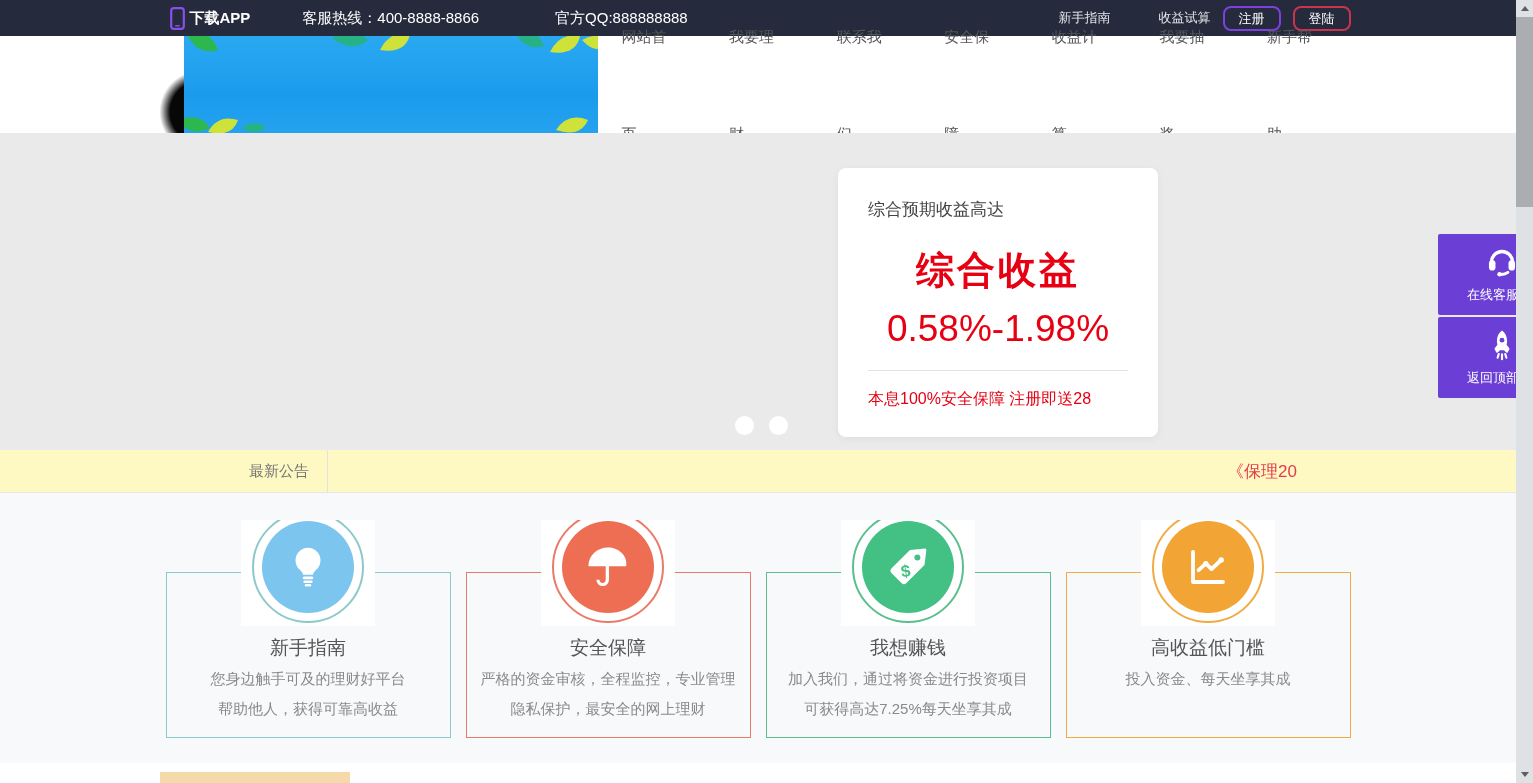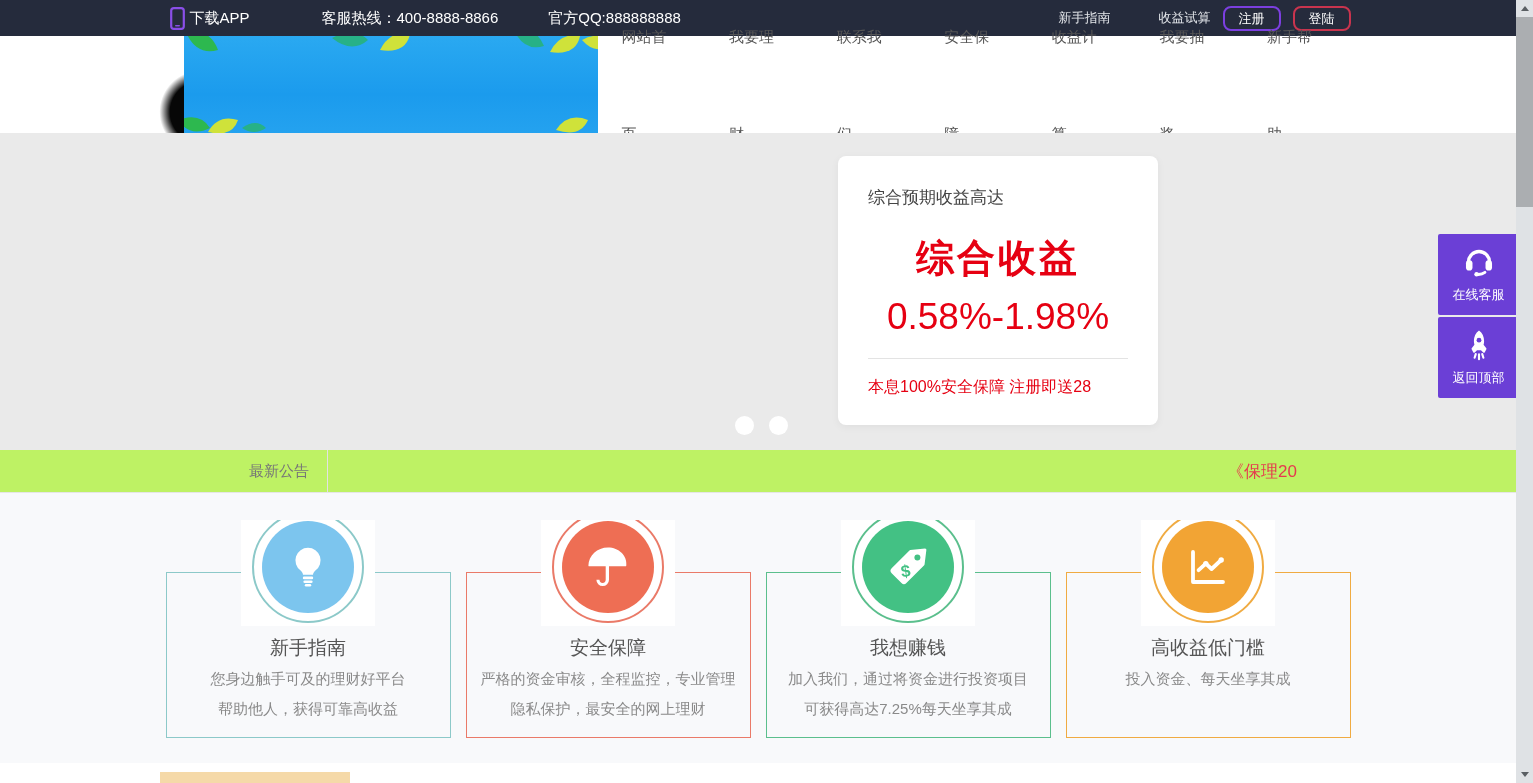--- a/index.html
+++ b/index.html
@@ -8,52 +8,52 @@
   a { text-decoration:none; cursor:pointer; }
 
   .page { position:absolute; left:0; top:0; width:1516px; height:783px; overflow:hidden; }
   .container { width:1185px; margin:0 auto; position:relative; height:100%; }
 
   
   .topbar { height:36px; background:var(--tb,#252b3c); color:#fff; }
   .topbar-inner { display:flex; align-items:center; height:36px; }
   .topbar-left { display:flex; align-items:center; font-size:15px; }
   .phone-icon { display:inline-flex; margin-right:5px; margin-left:4px; }
-  .tb-app { margin-right:72px; }
-  .tb-hotline { margin-right:50px; }
+  .tb-app { margin-right:52px;font-weight:bold; }
+  .tb-hotline { margin-right:76px; }
   .topbar-right { margin-left:auto; display:flex; align-items:center; }
   .tb-link { color:#e3e6ea; font-size:13px; margin-left:48px; }
   .tb-btn { display:inline-block; width:58px; height:25px; line-height:21px; text-align:center;
             border:2px solid var(--bc,#888); border-radius:8px; color:#fff; font-size:13px; margin-left:12px; }
 
   
   header { height:97px; background:#fff; }
   .header-inner { display:flex; align-items:center; height:97px; }
   .logo-area { position:relative; width:432px; height:97px; flex:none; }
   .logo-circle { position:absolute; left:-7px; top:36px; width:84px; height:84px; margin-top:-42px; top:76px;
                  background:radial-gradient(circle, #070707 52%, rgba(7,7,7,0) 70%); border-radius:50%; }
   .logo-banner { position:absolute; left:18px; top:0; width:414px; height:97px; overflow:hidden;
                  background:linear-gradient(180deg,#2aa9f1 0%, #1b9bed 60%, #24a2ef 100%); }
   nav { margin-left:auto; display:flex; }
   nav a { display:block; padding:0 24px; font-size:15px; color:#555; line-height:97px; }
 
   
   .hero { height:317px; background:#eaeaea; position:relative; }
-  .hero-card { position:absolute; left:838px; top:23px; width:320px; height:269px; background:#fff;
+  .hero-card { position:absolute; left:838px; top:35px; width:320px; height:269px; background:#fff;
                border-radius:8px; box-shadow:0 2px 8px rgba(0,0,0,.05); }
   .hero-sub { margin:30px 30px 0; font-size:17px; color:#444; }
   .hero-title { text-align:center; margin-top:24px; font-size:38px; font-weight:bold; color:var(--accent,#e60012); letter-spacing:3px; }
   .hero-rate { text-align:center; margin-top:12px; font-size:37px; color:var(--accent,#e60012); }
   .hero-divider { margin:20px 30px 0; border-top:1px solid #e3e3e3; }
   .hero-note { margin:18px 0 4px 30px; font-size:16px; color:var(--accent,#e60012); }
   .dots { position:absolute; left:735px; top:283px; display:flex; gap:15px; }
   .dot { width:19px; height:19px; border-radius:50%; background:#fff; cursor:pointer; }
 
   
-  .announce { height:43px; background:#bef264; border-bottom:1px solid #e6e6e6; display:flex; }
+  .announce { height:43px; background:#fef9c3; border-bottom:1px solid #e6e6e6; display:flex; }
   .announce-label-cell { width:328px; flex:none; border-right:1px solid #e2e2e2; display:flex; align-items:center;
                          justify-content:flex-end; padding-right:18px; font-size:15px; color:#777; }
   .announce-marquee { flex:1; position:relative; overflow:hidden; }
   .announce-text { position:absolute; left:899px; top:10px; font-size:17px; color:var(--ac,#e53a4e); white-space:nowrap; }
 
   
   .features { height:270px; background:#f8f9fb; }
   .cards { display:flex; gap:15px; padding-top:79px; width:1185px; margin:0 auto; }
   .card { position:relative; width:285px; height:166px; border:1px solid var(--b,#ccc); text-align:center; cursor:pointer; }
   .icon-box { position:absolute; top:-53px; left:50%; transform:translateX(-50%); width:134px; height:106px;
@@ -64,21 +64,21 @@
   .circle svg { width:48px; height:48px; }
   .card-title { margin-top:62px; font-size:19px; color:#555; }
   .card-line { margin-top:6px; font-size:15px; color:#8a8a8a; line-height:24px; }
 
   .footer-strip { height:20px; background:#fff; position:relative; }
   .orange-bar { position:absolute; left:160px; top:9px; width:190px; height:11px; background:#f5d9a8; }
 
   
   .float-btns { position:absolute; left:1438px; top:234px; width:81px; z-index:30; }
   .float-btn { width:81px; height:81px; background:var(--fc,#6b3fd6); margin-bottom:2px; color:#fff;
-               display:flex; flex-direction:column; align-items:center; justify-content:center; cursor:pointer; border-radius:2px; }
+               display:flex; flex-direction:column; align-items:flex-end; justify-content:center; cursor:pointer; border-radius:2px; }
   .float-btn svg { width:34px; height:34px; margin-bottom:7px; }
   .float-btn span { font-size:13px; }
 
   
   .scrollbar { position:absolute; right:0; top:0; width:17px; height:783px; background:#dfe2e5; z-index:50; }
   .scroll-btn { position:absolute; left:0; width:17px; height:17px; display:flex; align-items:center; justify-content:center; cursor:pointer; }
   .scroll-btn.up { top:0; }
   .scroll-btn.down { bottom:0; }
   .tri-up { width:0; height:0; border-left:4px solid transparent; border-right:4px solid transparent; border-bottom:5px solid #5a5f63; }
   .tri-down { width:0; height:0; border-left:4px solid transparent; border-right:4px solid transparent; border-top:5px solid #5a5f63; }

